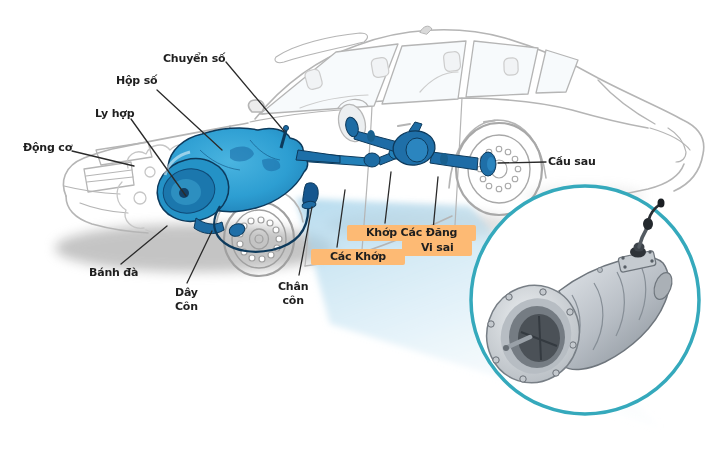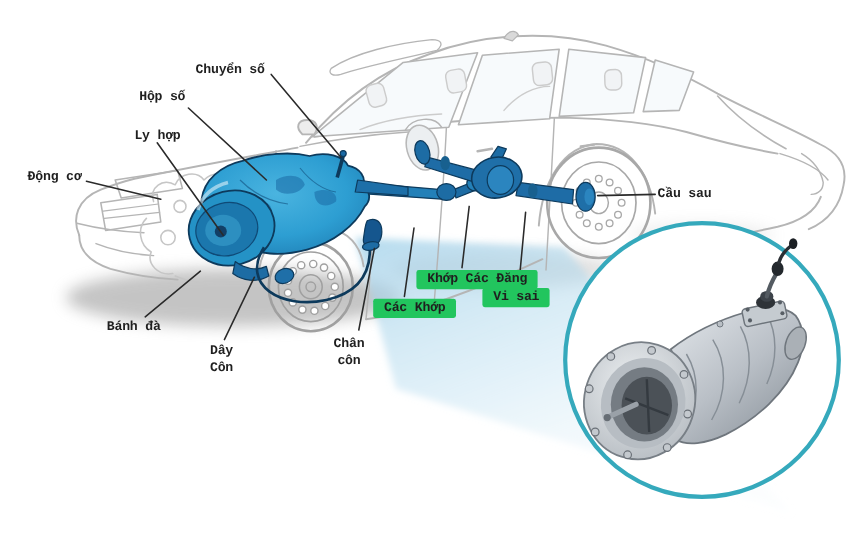--- a/index.html
+++ b/index.html
@@ -4,25 +4,25 @@
 <style>
   html,body{margin:0;padding:0;background:#ffffff;}
   .stage{
     position:relative;width:720px;height:456px;background:#ffffff;overflow:hidden;
     font-family:"DejaVu Sans","Liberation Sans",sans-serif;
   }
   .stage svg{position:absolute;left:0;top:0;}
   .labels{position:absolute;left:0;top:0;width:720px;height:456px;pointer-events:none;}
   .lbl{
     position:absolute;font-size:11px;font-weight:bold;color:#1f1f1f;
-    letter-spacing:-0.2px;line-height:14px;white-space:nowrap;font-family:Liberation Mono, monospace;
+    letter-spacing:-0.2px;line-height:14px;white-space:nowrap;
   }
   .lbl.two-line{white-space:pre-line;text-align:center;}
   .lbl.boxed{
-    background:#22c55e;padding:1px 9px;border-radius:2px;white-space:nowrap;
+    background:#fdba74;padding:1px 19px;border-radius:2px;white-space:nowrap;
   }
 </style>
 </head>
 <body>
 
 <div class="stage">
 
 <svg width="720" height="456" viewBox="0 0 720 456">
   <defs>
     <filter id="soft" x="-60%" y="-60%" width="220%" height="220%">
@@ -289,21 +289,21 @@
         <path d="M649,219 C651,212 655,208 659,205" stroke="#2a2f34" stroke-width="2.8" fill="none" stroke-linecap="round"></path>
         <ellipse cx="661" cy="203" rx="3.5" ry="4.5" fill="#1b1f23"></ellipse>
       </g>
     </g>
   </g>
 </svg>
 
 <div class="labels">
   <div class="lbl" style="left:163px;top:52px">Chuyển số</div>
   <div class="lbl" style="left:116px;top:74px">Hộp số</div>
-  <div class="lbl" style="left:112px;top:107px">Ly hợp</div>
+  <div class="lbl" style="left:95px;top:107px">Ly hợp</div>
   <div class="lbl" style="left:23px;top:141px">Động cơ</div>
   <div class="lbl" style="left:89px;top:266px">Bánh đà</div>
   <div class="lbl two-line" style="left:175px;top:286px">Dây
 Côn</div>
   <div class="lbl two-line" style="left:278px;top:280px">Chân
 côn</div>
   <div class="lbl boxed" style="left:311px;top:249px">Các Khớp</div>
   <div class="lbl boxed" style="left:347px;top:225px">Khớp Các Đăng</div>
   <div class="lbl boxed" style="left:402px;top:240px">Vi sai</div>
   <div class="lbl" style="left:548px;top:155px">Cầu sau</div>

